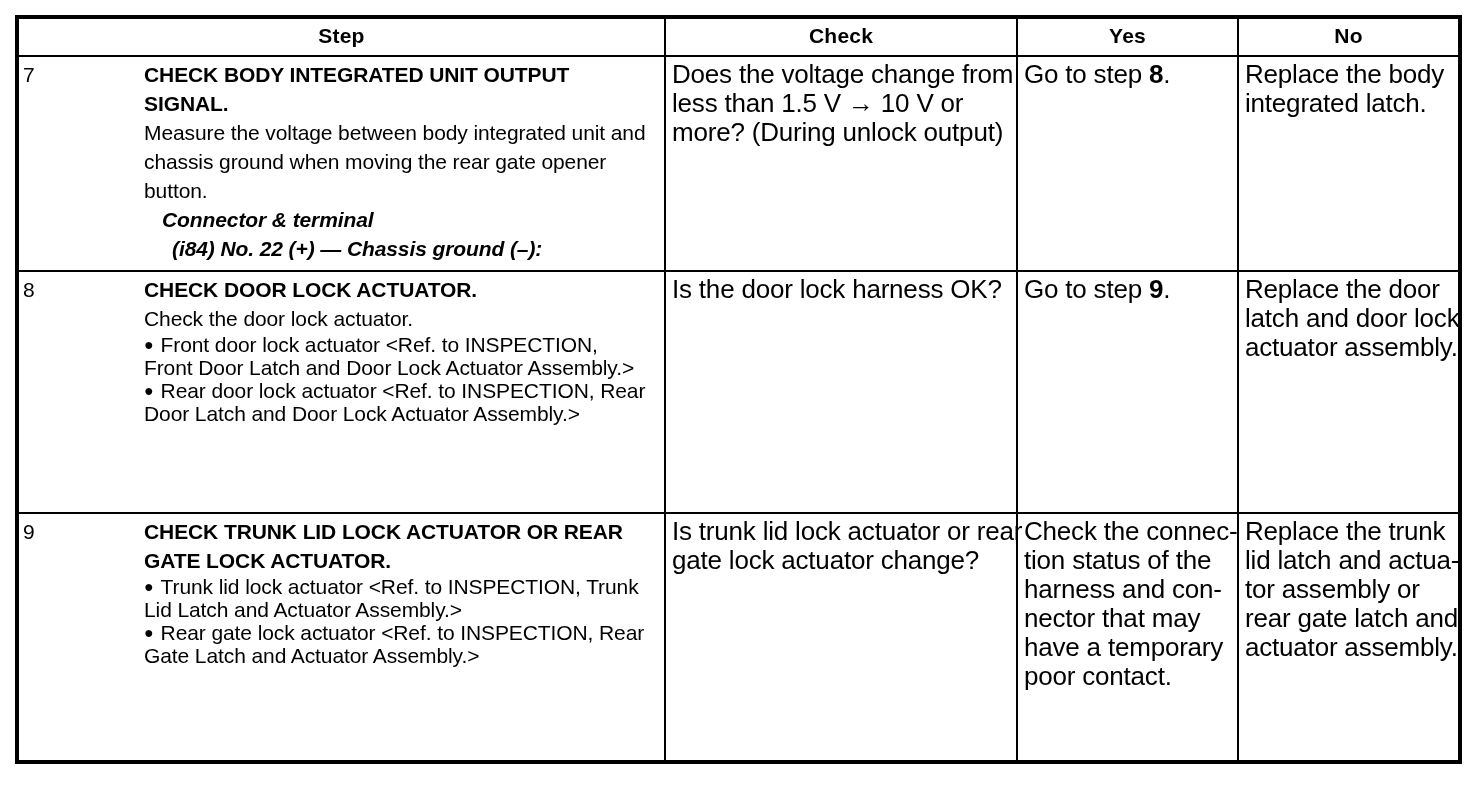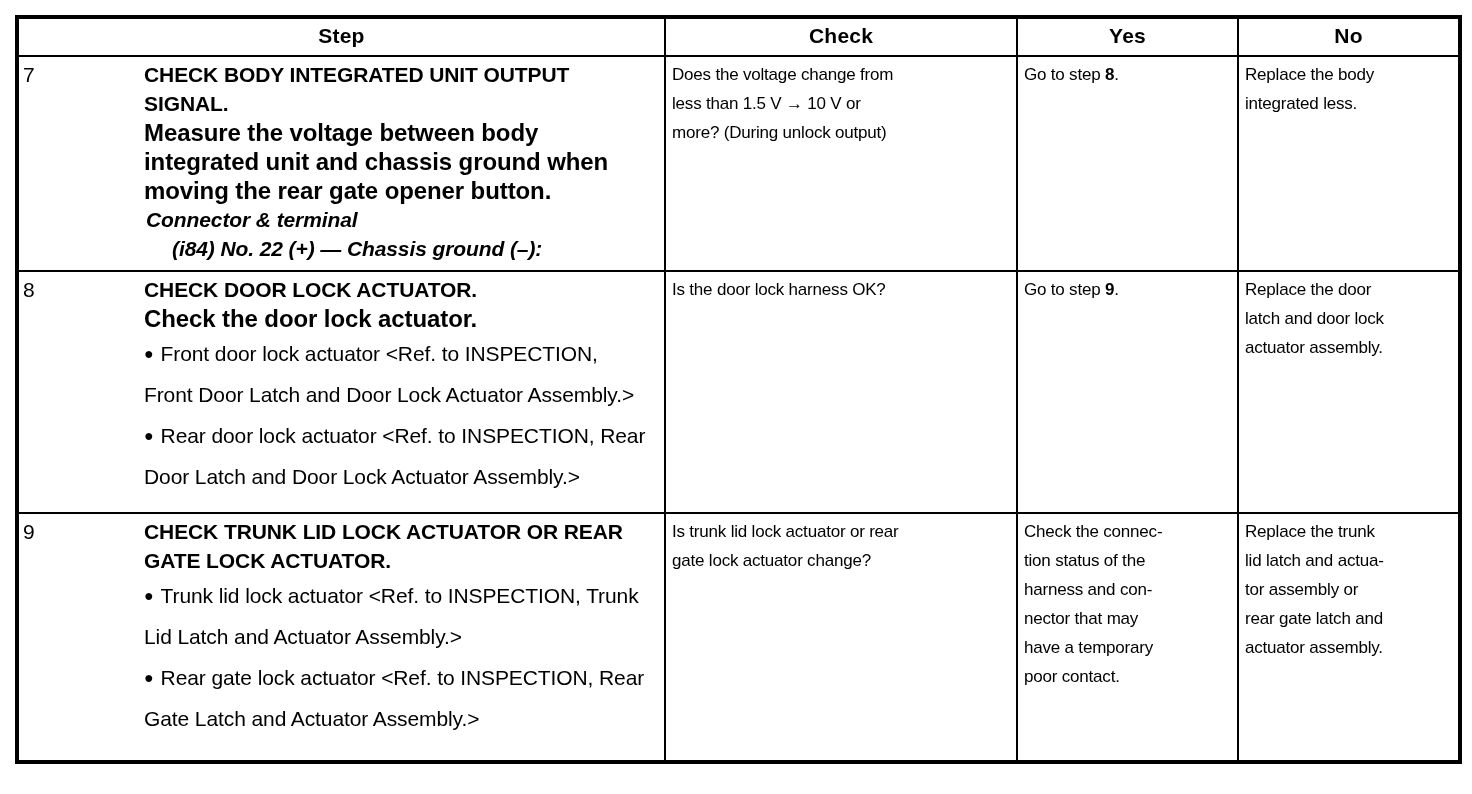--- a/index.html
+++ b/index.html
@@ -79,52 +79,52 @@
     margin-left: 125px;
     padding-right: 18px;
   }
   .step-title {
     font-weight: bold;
     font-size: 21px;
     line-height: 29px;
     letter-spacing: -0.1px;
   }
   .step-text {
-    font-weight: bold;
-    font-size: 24px;
+    font-weight: normal;
+    font-size: 21px;
     line-height: 29px;
     letter-spacing: -0.1px;
   }
   .step-bullet {
     font-size: 21px;
-    line-height: 41px;
+    line-height: 23px;
     letter-spacing: -0.1px;
     text-indent: 0;
   }
   .step-bullet .bul {
     font-size: 16px;
     vertical-align: 2px;
     padding-right: 7px;
   }
   .step-note {
     font-weight: bold;
     font-style: italic;
     font-size: 21px;
     line-height: 29px;
-    margin-left: 2px;
+    margin-left: 18px;
     letter-spacing: -0.1px;
   }
   .step-note.indent2 {
     margin-left: 28px;
   }
 
   
   .txt-cell {
     padding: 3px 5px 6px 6px;
-    font-size: 17px;
+    font-size: 26px;
     line-height: 29px;
     letter-spacing: -0.2px;
   }
   .txt-cell .ln {
     display: block;
     white-space: nowrap;
   }
   .txt-cell b {
     font-weight: bold;
   }
@@ -178,21 +178,21 @@
           </div>
         </td>
         <td>
           <div class="txt-cell">
             <span class="ln"><span>Go to step </span><b>8</b><span>.</span></span>
           </div>
         </td>
         <td>
           <div class="txt-cell">
             <span class="ln">Replace the body</span>
-            <span class="ln">integrated less.</span>
+            <span class="ln">integrated latch.</span>
           </div>
         </td>
       </tr>
 
       <tr class="row-8">
         <td>
           <div class="step-cell">
             <span class="step-no">8</span>
             <div class="step-body">
               <div class="step-title">CHECK DOOR LOCK ACTUATOR.</div>

